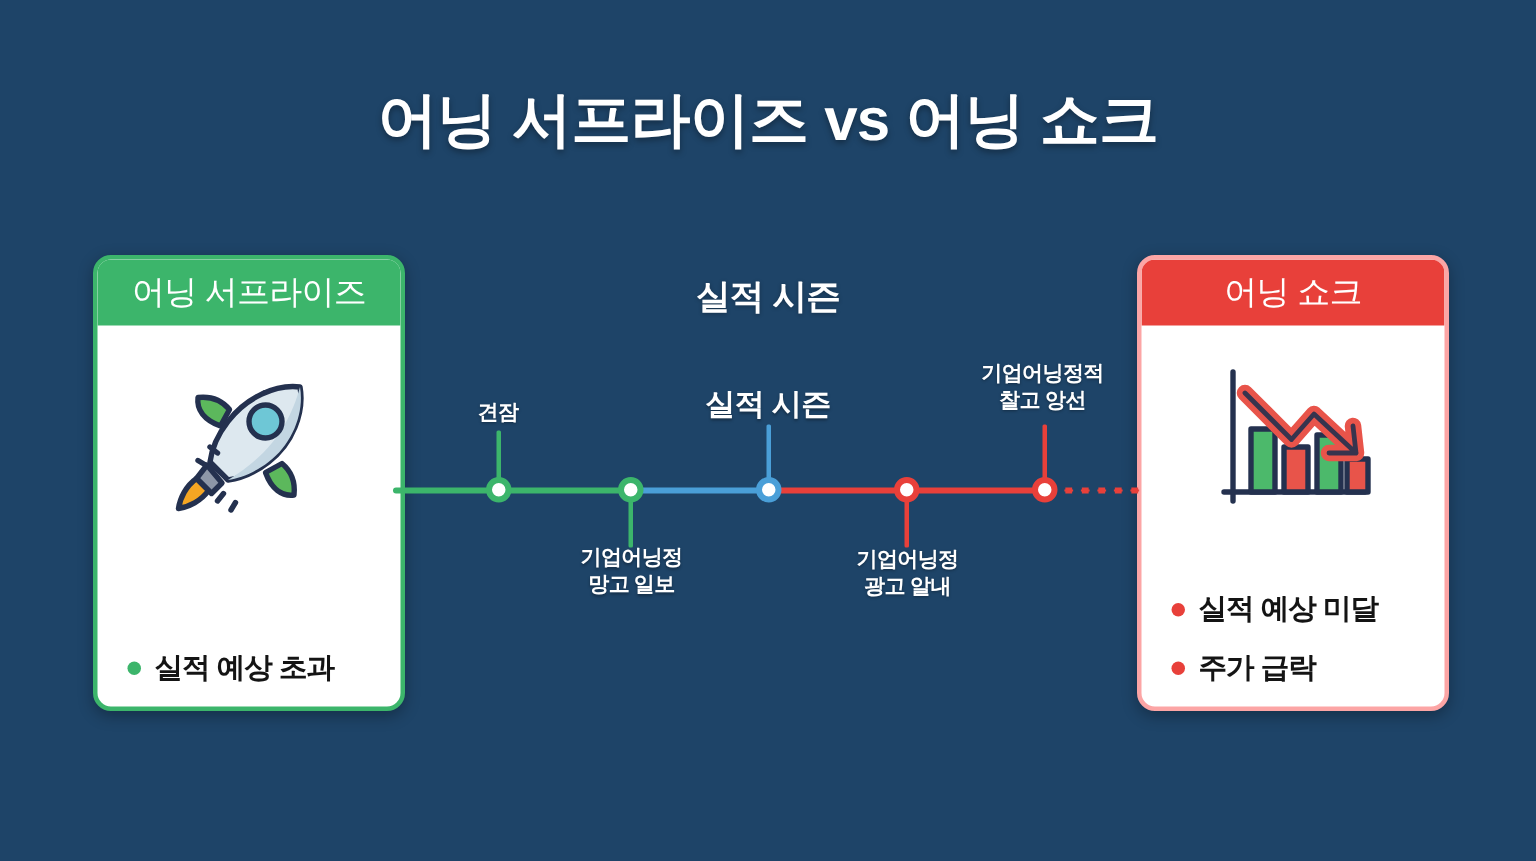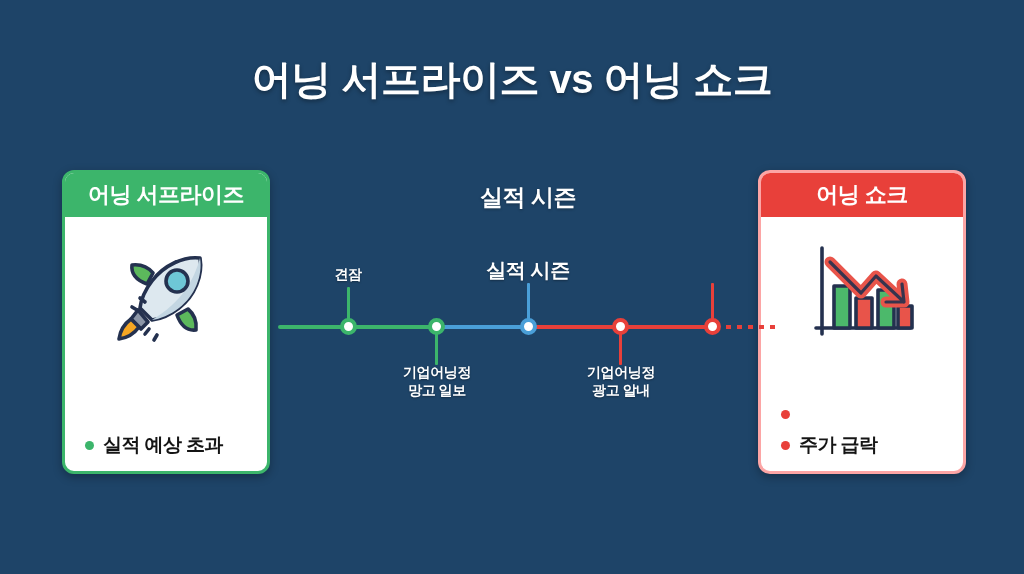--- a/index.html
+++ b/index.html
@@ -53,21 +53,21 @@
   }
 
   .card-header {
     height: 44px;
     flex: 0 0 44px;
     display: flex;
     align-items: center;
     justify-content: center;
     color: #ffffff;
     font-size: 22px;
-    font-weight: bold;
+    font-weight: normal;
     letter-spacing: -0.5px;
   }
   #card-surprise .card-header { background: #3cb56b; }
   #card-shock .card-header { background: #e8403a; }
 
   .card-body {
     flex: 1 1 auto;
     display: flex;
     flex-direction: column;
     align-items: center;
@@ -103,21 +103,21 @@
     height: 9px;
     border-radius: 50%;
     flex: 0 0 9px;
   }
   #card-surprise .bullet-dot { background: #3cb56b; }
   #card-shock .bullet-dot { background: #e8403a; }
 
   
   #timeline {
     position: absolute;
-    left: 278px;
+    left: 262px;
     top: 170px;
     width: 500px;
     height: 250px;
   }
 
   #timeline-title {
     position: absolute;
     top: 12px;
     left: 0;
     width: 500px;
@@ -237,20 +237,21 @@
           <rect x="92" y="66" width="14" height="22" fill="#e8544a"></rect>
 
           <path d="M24 22 L55 53 L70 36 L98 62 M98 62 L96 44 M98 62 L80 62" fill="none" stroke="#e8544a" stroke-width="11"></path>
           <path d="M24 22 L55 53 L70 36 L98 62 M98 62 L96 44 M98 62 L80 62" fill="none" stroke="#24314f" stroke-width="3.2" stroke-opacity="0.9" transform="translate(0,0)"></path>
         </g>
       </svg>
     </div>
     <ul class="bullets">
       <li>
         <span class="bullet-dot"></span>
+        <span>실적 예상 미달</span>
       </li>
       <li>
         <span class="bullet-dot"></span>
         <span>주가 급락</span>
       </li>
     </ul>
   </div>
 </div>
 
 <div id="timeline">
@@ -279,14 +280,16 @@
   <div class="tl-label" style="left:20px; top:96px; width:100px;">견잠</div>
 
   <div class="tl-label" style="left:104px; top:194px; width:110px;font-family:Liberation Serif, serif;">기업어닝정
 망고 일보</div>
 
   <div class="tl-label big" style="left:185px; top:88px; width:130px;">실적 시즌</div>
 
   <div class="tl-label" style="left:288px; top:194px; width:110px;">기업어닝정
 광고 알내</div>
 
+  <div class="tl-label" style="left:368px; top:70px; width:130px;">기업어닝정적
+찰고 앙선</div>
 
 </div>
 
 </body></html>

